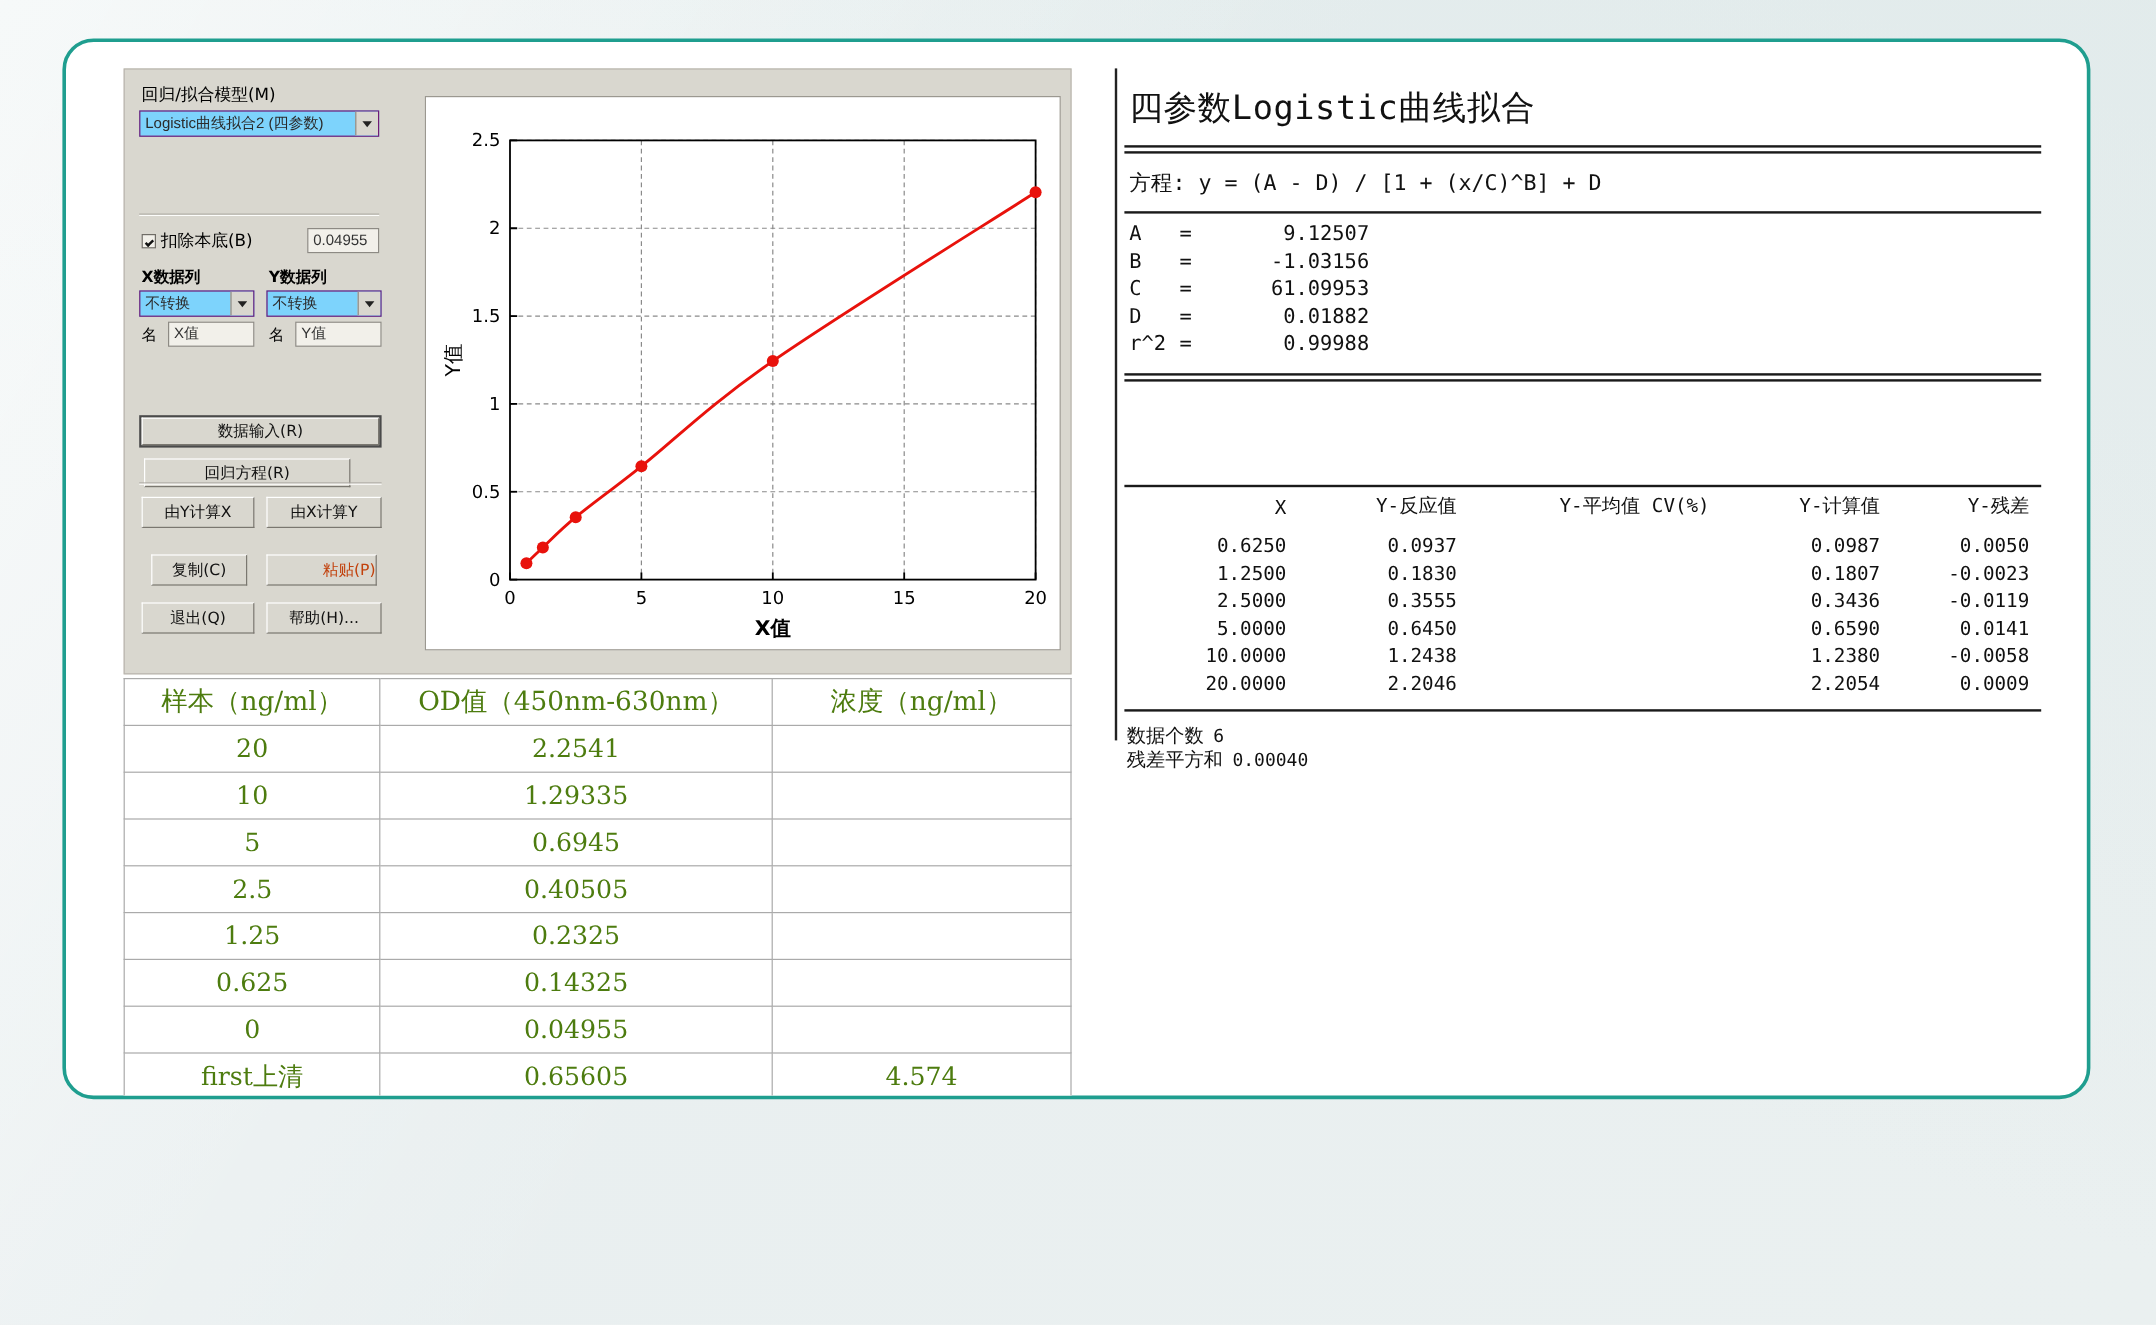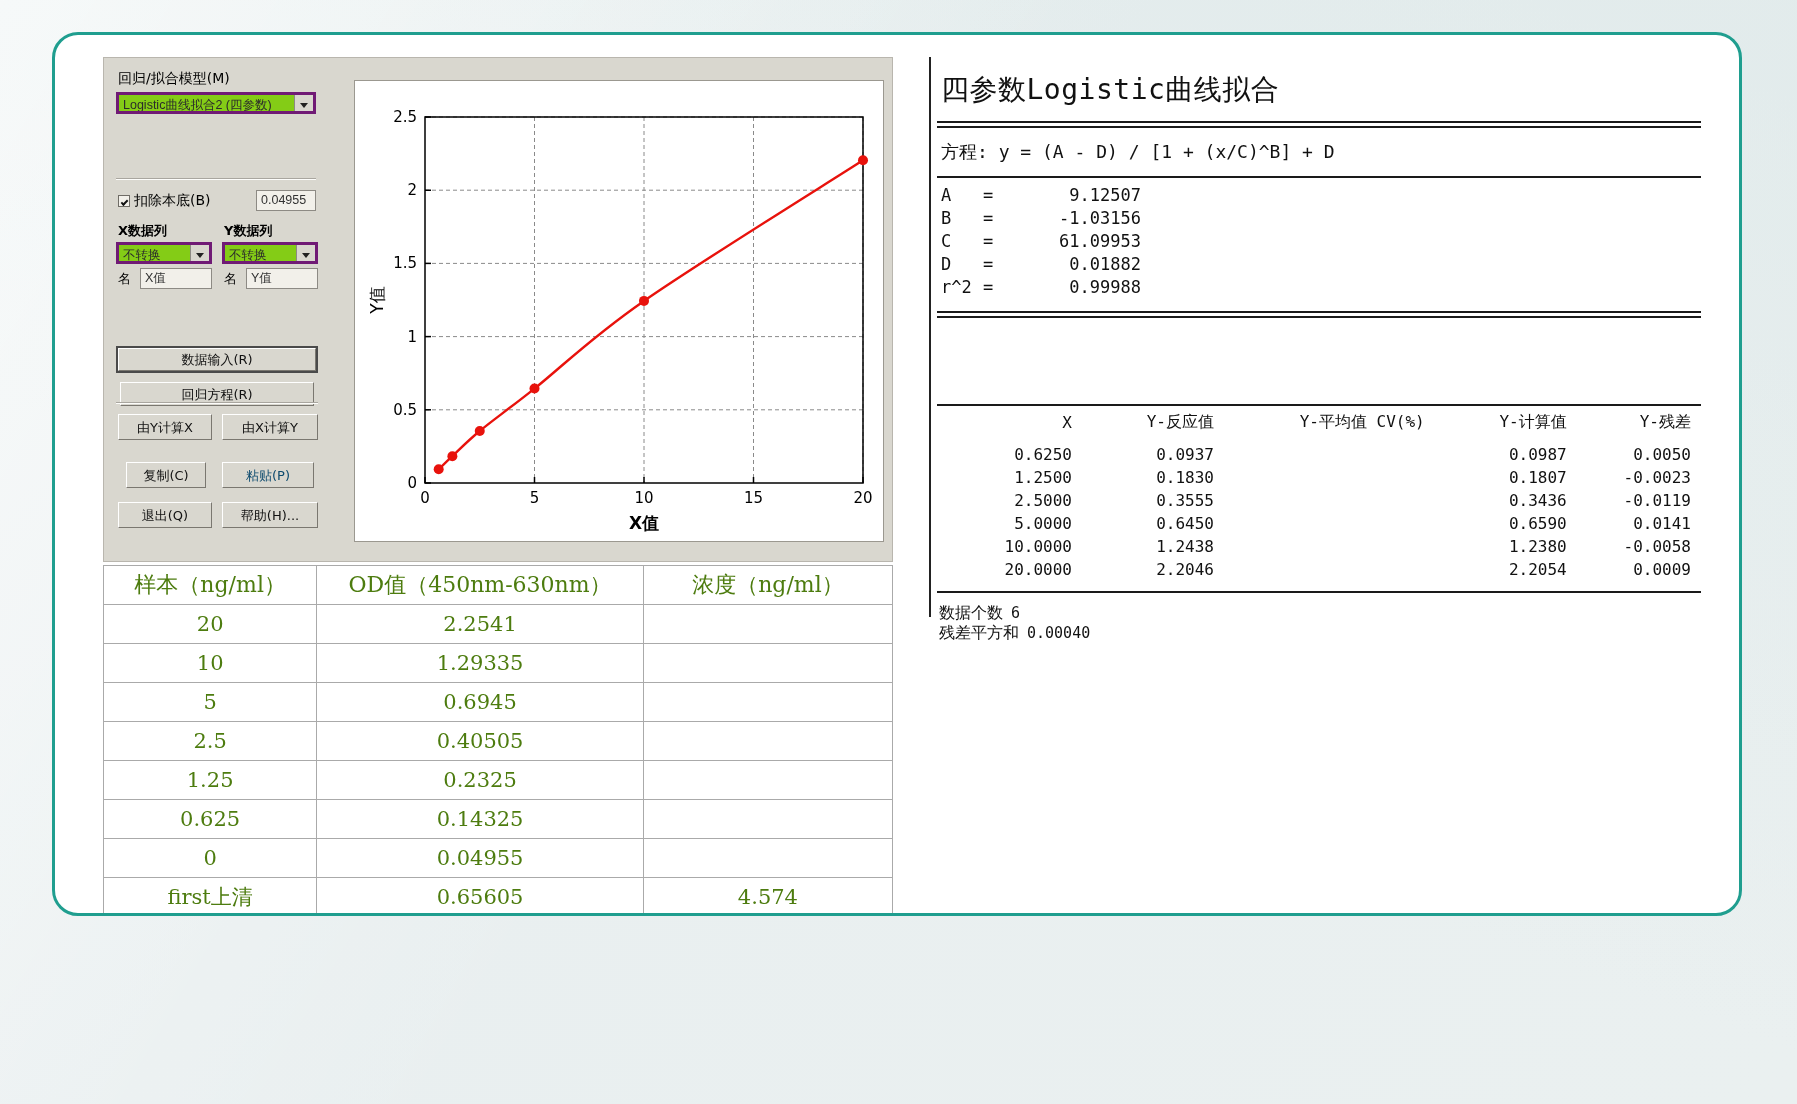--- a/index.html
+++ b/index.html
@@ -62,22 +62,22 @@
   }
   .grp-label {
     font-size: 14px;
     color: #000;
     font-family: "DejaVu Sans", "Liberation Sans", sans-serif;
     white-space: nowrap;
   }
   .combo {
     position: relative;
     height: 22px;
-    background: #84cc16;
-    border: 3px solid #701a75;
+    background: #7dd3fc;
+    border: 1px solid #701a75;
     box-sizing: border-box;
     font-size: 12.5px;
     color: #2b2b2b;
     line-height: 20px;
     padding-left: 4px;
     overflow: hidden;
     white-space: nowrap;
   }
   .combo .arrow {
     position: absolute;
@@ -125,21 +125,21 @@
     font-size: 13px;
     color: #111;
     text-align: center;
     font-family: "DejaVu Sans", "Liberation Sans", sans-serif;
     line-height: 1;
     display: flex;
     align-items: center;
     justify-content: center;
     margin-top: 48px;
   }
-  .btn.disabled { color: #0c4a6e; }
+  .btn.disabled { color: #c2410c; justify-content: flex-end; }
   .btn.default {
     border: 2px solid #4a4a4a;
   }
   .btn.default .inner {
     display: block;
     width: 100%;
     height: 100%;
     border-top: 1px solid #fff;
     border-left: 1px solid #fff;
     border-right: 1px solid #7a7770;
@@ -319,21 +319,21 @@
 
         <div style="position:absolute;left:112px;top:200px;font-size:13px;" class="grp-label">名</div>
         <div class="field" style="position:absolute;left:134px;top:198px;width:72px;">Y值</div>
 
         <div class="btn default" style="position:absolute;left:4px;top:228px;width:202px;height:27px;">
           <span class="inner">
               <span>数据输入(R)</span>
             </span>
         </div>
 
-        <div class="btn" style="position:absolute;left:8px;top:264px;width:194px;height:24px;">
+        <div class="btn" style="position:absolute;left:8px;top:264px;width:172px;height:24px;">
           <span>回归方程(R)</span>
         </div>
 
         <div class="btn" style="position:absolute;left:6px;top:296px;width:94px;height:26px;">
           <span>由Y计算X</span>
         </div>
         <div class="btn" style="position:absolute;left:110px;top:296px;width:96px;height:26px;">
           <span>由X计算Y</span>
         </div>
 

